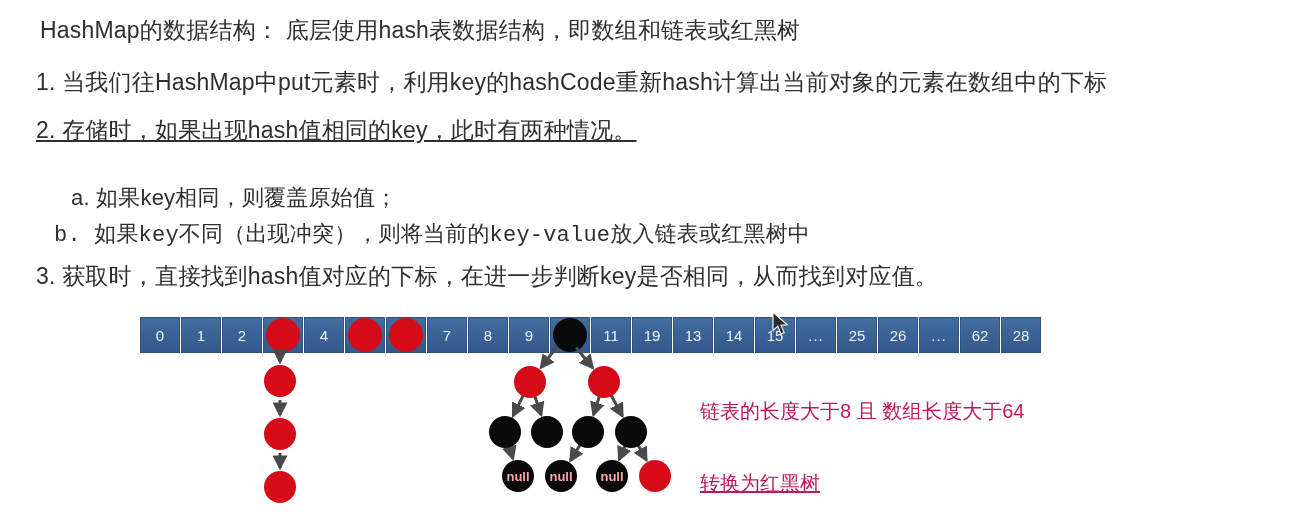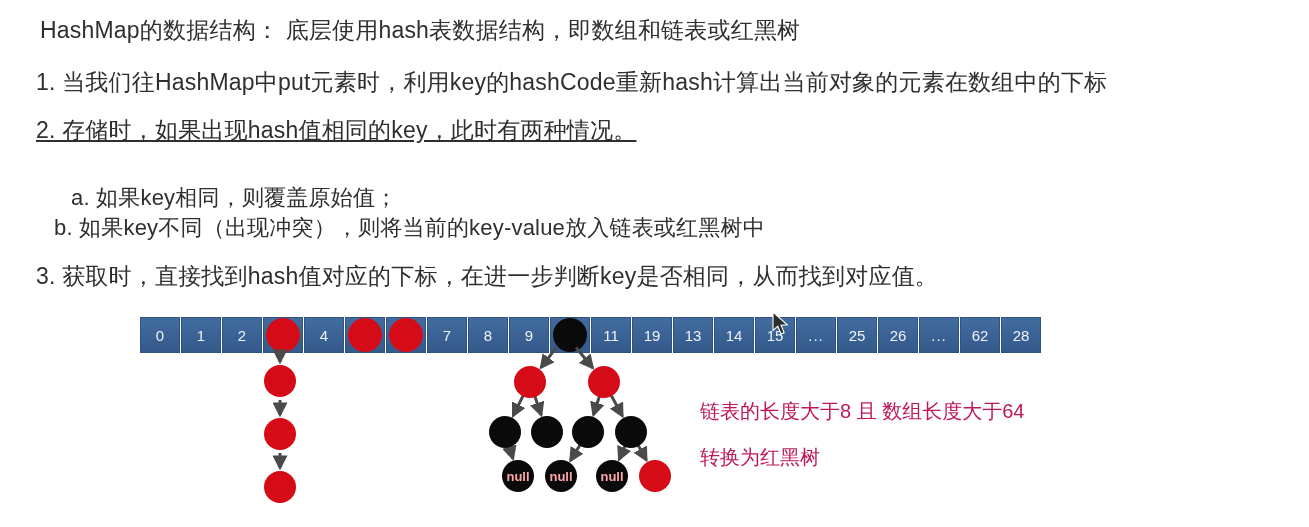--- a/index.html
+++ b/index.html
@@ -107,21 +107,21 @@
   }
 </style>
 </head>
 <body>
 
 <div id="text-block">
   <div class="line" style="left: 40px; top: 16px;">HashMap的数据结构：  底层使用hash表数据结构，即数组和链表或红黑树</div>
   <div class="line" style="left: 36px; top: 68px;">1. 当我们往HashMap中put元素时，利用key的hashCode重新hash计算出当前对象的元素在数组中的下标</div>
   <div class="line" style="left: 36px; top: 116px; text-decoration: underline;">2. 存储时，如果出现hash值相同的key，此时有两种情况。</div>
   <div class="line indent" style="left: 54px; top: 184px; margin-left: 17px;">a. 如果key相同，则覆盖原始值；</div>
-  <div class="line indent" style="left: 54px; top: 214px;">b. 如果key不同（出现冲突），则将当前的key-value放入链表或红黑树中</div>
+  <div class="line indent" style="left: 54px; top: 222px; font-family: Liberation Mono, monospace;">b. 如果key不同（出现冲突），则将当前的key-value放入链表或红黑树中</div>
   <div class="line" style="left: 36px; top: 262px;">3. 获取时，直接找到hash值对应的下标，在进一步判断key是否相同，从而找到对应值。</div>
 </div>
 
 <div id="hash-array">
     <div class="array-cell">
       <span>0</span>
     </div>
     <div class="array-cell">
       <span>1</span>
     </div>
@@ -220,17 +220,17 @@
     <div class="node" style="left: 547px; top: 432px; width: 32px; height: 32px; background: rgb(10, 10, 10);"></div>
     <div class="node" style="left: 588px; top: 432px; width: 32px; height: 32px; background: rgb(10, 10, 10);"></div>
     <div class="node" style="left: 631px; top: 432px; width: 32px; height: 32px; background: rgb(10, 10, 10);"></div>
     <div class="node" style="left: 518px; top: 476px; width: 32px; height: 32px; background: rgb(10, 10, 10);">null</div>
     <div class="node" style="left: 561px; top: 476px; width: 32px; height: 32px; background: rgb(10, 10, 10);">null</div>
     <div class="node" style="left: 612px; top: 476px; width: 32px; height: 32px; background: rgb(10, 10, 10);">null</div>
     <div class="node" style="left: 655px; top: 476px; width: 32px; height: 32px; background: rgb(214, 11, 24);"></div>
   </div>
 
 <div class="annot" style="left: 700px; top: 398px;">链表的长度大于8 且 数组长度大于64</div>
-<div class="annot" style="left: 700px; top: 444px;">转换为红黑树</div>
+<div class="annot" style="left: 700px; top: 470px; text-decoration: underline;">转换为红黑树</div>
 
 <svg id="mouse-cursor" viewBox="0 0 18 26" style="left: 772px; top: 311px;">
   <polygon points="1,1 1,19.5 5.8,15.2 9,23 12.2,21.6 9,14.2 15.2,13.8" fill="#2b2b2b" stroke="#ffffff" stroke-width="1.1"></polygon>
 </svg>
 
 </body></html>

